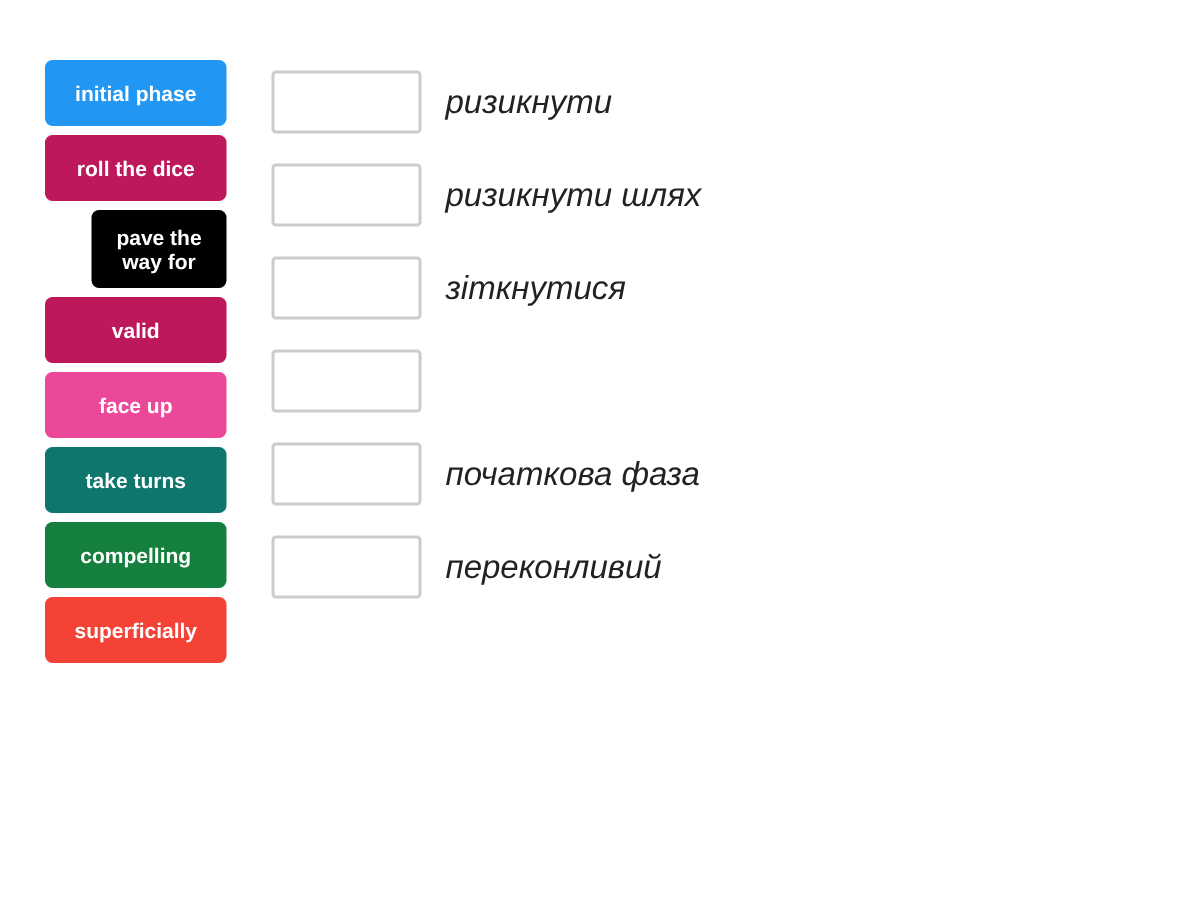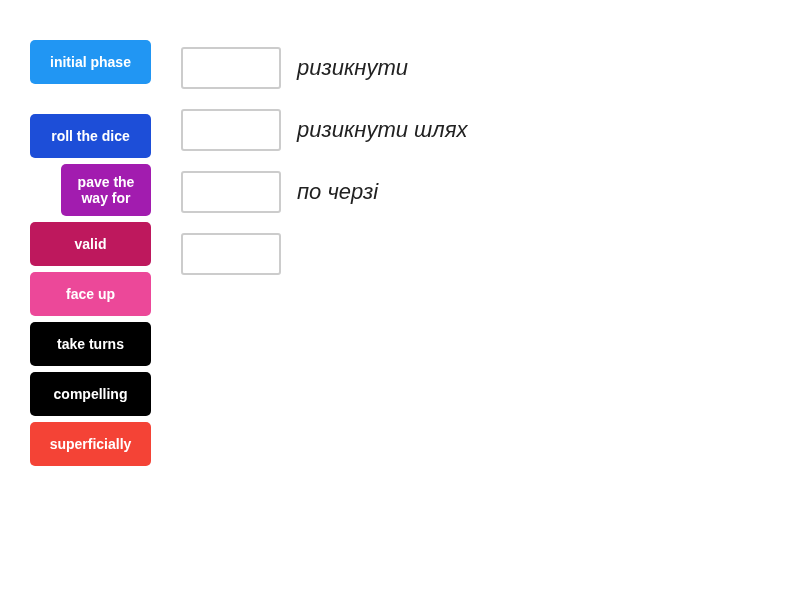--- a/index.html
+++ b/index.html
@@ -67,39 +67,47 @@
       font-size: 22px;
       color: #222;
       white-space: nowrap;
     }
   </style>
 </head>
 <body>
 
 <div class="left-column">
 <button class="word-btn" style="background-color: rgb(33, 150, 243); white-space: pre-line;">initial phase</button>
-    <button class="word-btn" style="background-color: #1d4ed8; white-space: pre-line; margin-top: 24px;">roll the dice</button>
-    <button class="word-btn" style="background-color: #a21caf; white-space: pre-line; margin-left: 31px;">pave the
+    <button class="word-btn" style="background-color: #be185d; white-space: pre-line;">roll the dice</button>
+    <button class="word-btn" style="background-color: #000000; white-space: pre-line; margin-left: 31px;">pave the
 way for</button>
     <button class="word-btn" style="background-color: #be185d; white-space: pre-line;">valid</button>
     <button class="word-btn" style="background-color: #ec4899; white-space: pre-line;">face up</button>
-    <button class="word-btn" style="background-color: #000000; white-space: pre-line;">take turns</button>
-    <button class="word-btn" style="background-color: #000000; white-space: pre-line;">compelling</button>
+    <button class="word-btn" style="background-color: #0f766e; white-space: pre-line;">take turns</button>
+    <button class="word-btn" style="background-color: #15803d; white-space: pre-line;">compelling</button>
     <button class="word-btn" style="background-color: rgb(244, 67, 54); white-space: pre-line;">superficially</button>
   </div>
 
 <div class="right-column">
 <div class="match-row">
       <div class="answer-box"></div>
       <span class="definition-text">ризикнути</span>
     </div>
     <div class="match-row">
       <div class="answer-box"></div>
       <span class="definition-text">ризикнути шлях</span>
     </div>
     <div class="match-row">
       <div class="answer-box"></div>
-      <span class="definition-text">по черзі</span>
+      <span class="definition-text">зіткнутися</span>
     </div>
     <div class="match-row">
       <div class="answer-box"></div>
     </div>
+    <div class="match-row">
+      <div class="answer-box"></div>
+      <span class="definition-text">початкова фаза</span>
+    </div>
+    <div class="match-row">
+      <div class="answer-box"></div>
+      <span class="definition-text">переконливий</span>
+    </div>
   </div>
 
 </body></html>

